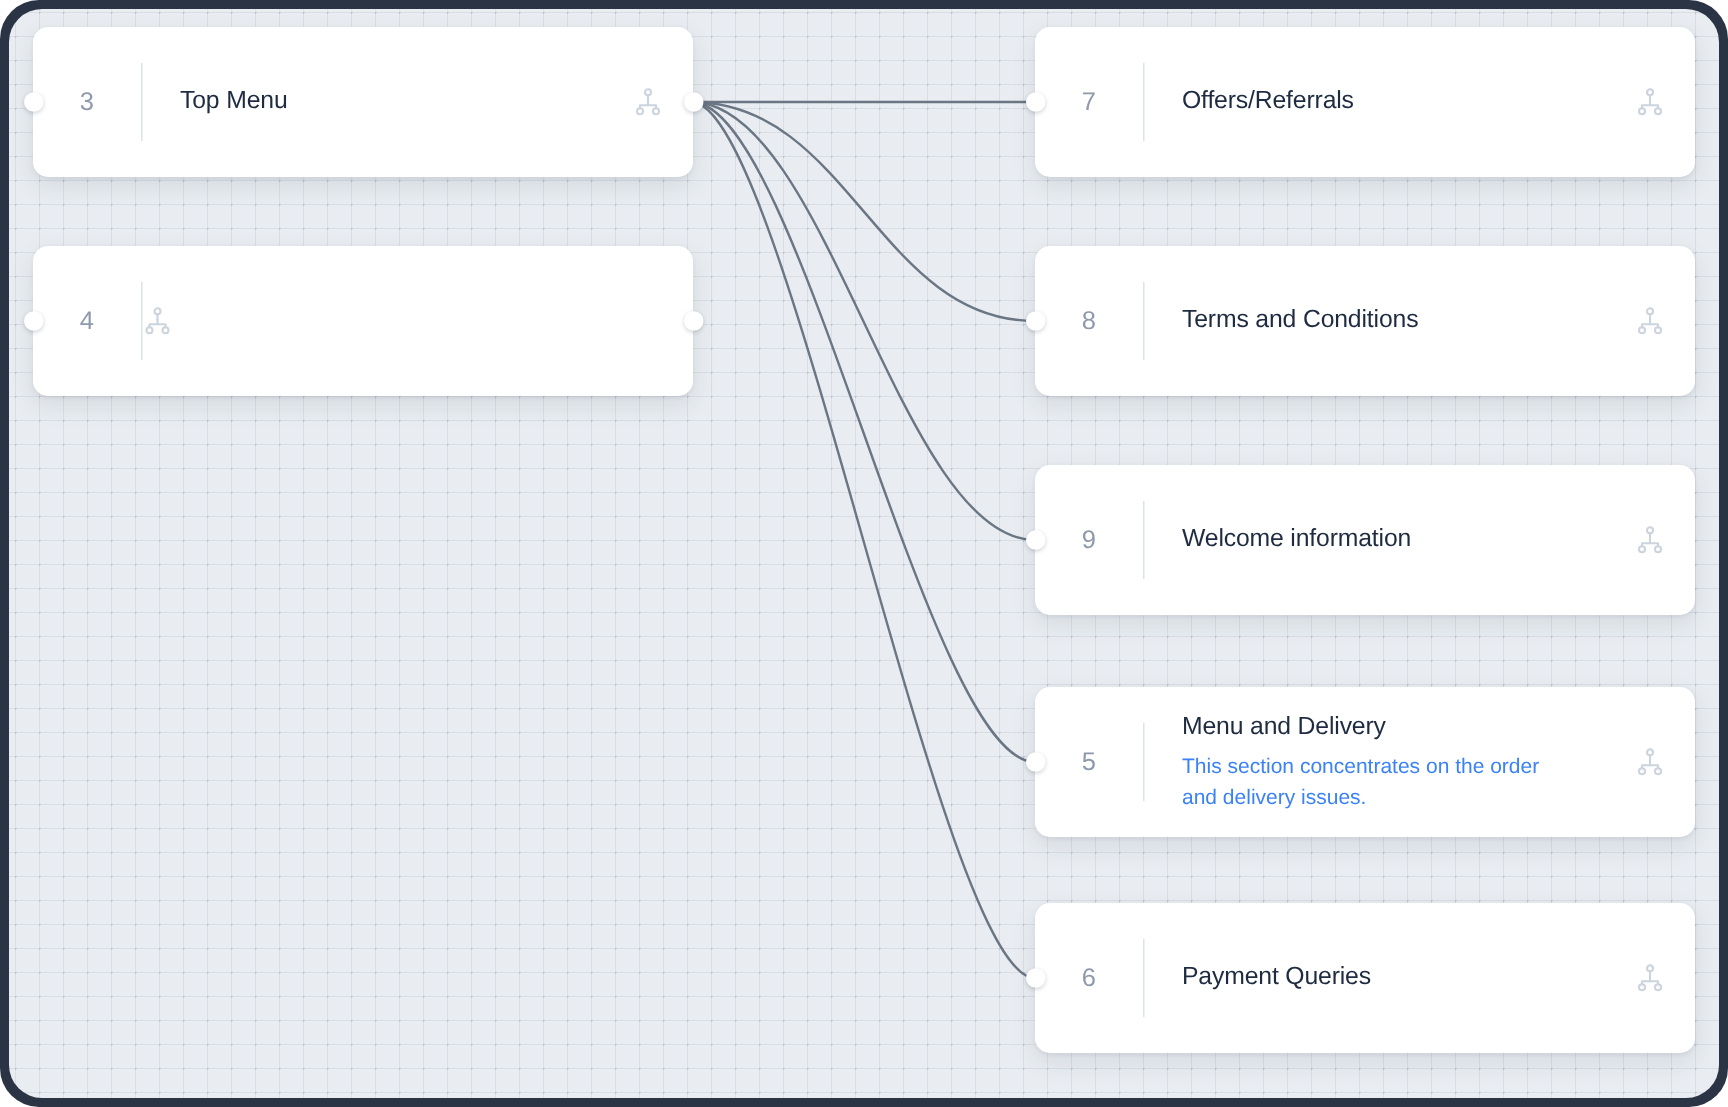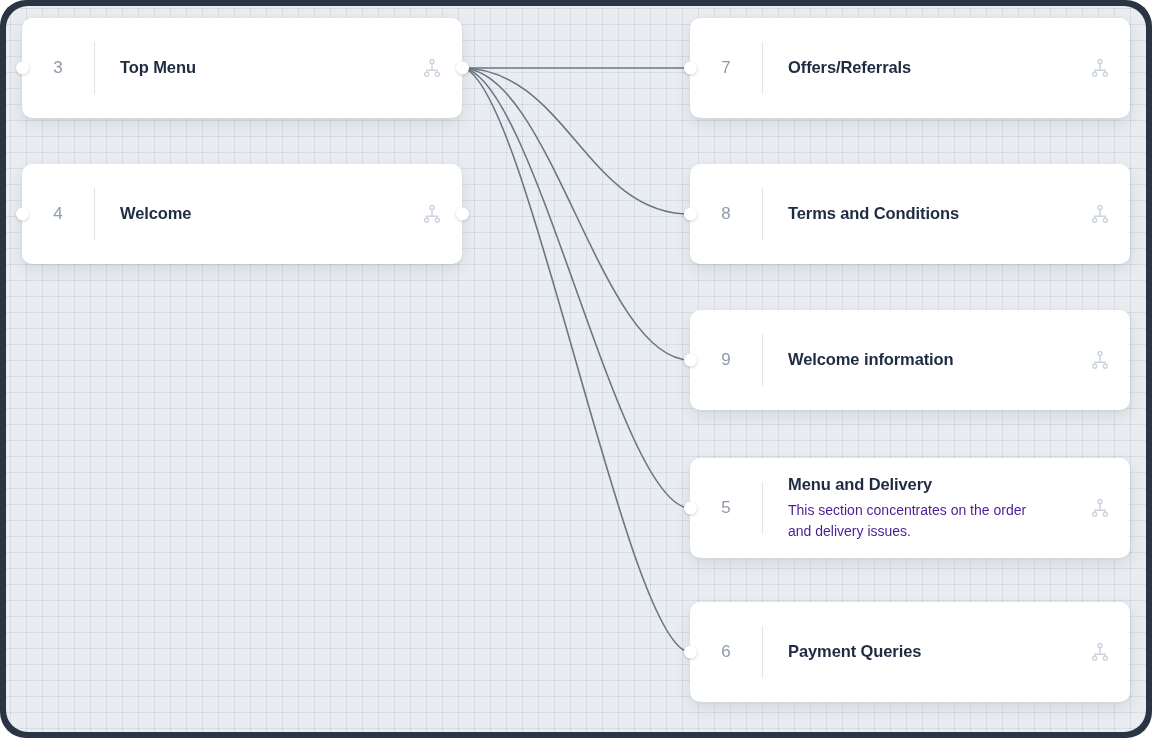--- a/index.html
+++ b/index.html
@@ -91,29 +91,29 @@
 
   .node-body {
     flex: 1 1 auto;
     padding-left: 25px;
     padding-right: 10px;
     min-width: 0;
   }
 
   .node-title {
     font-size: 16.5px;
-    font-weight: bold;
+    font-weight: normal;
     color: #1e2b40;
     line-height: 1.3;
     letter-spacing: -0.1px;
   }
 
   .node-desc {
     font-size: 14px;
-    color: #4c1d95;
+    color: #3b82f6;
     line-height: 1.5;
     margin-top: 4px;
     max-width: 252px;
   }
 
   .node-icon {
     flex: 0 0 auto;
     width: 20px;
     height: 20px;
     color: #ccd4de;
@@ -169,23 +169,20 @@
           <path d="M12 10.8 v3.8"></path>
         </svg>
       </span>
     </div>
 
     <div class="flow-node" style="left:16px; top:158px; width:440px; height:100px;">
       <span class="handle left"></span>
       <span class="handle right"></span>
       <div class="node-index">4</div>
       <div class="node-divider"></div>
-      <div class="node-body">
-        <div class="node-title">Welcome</div>
-      </div>
       <span class="node-icon">
         <svg viewBox="0 0 24 24" width="20" height="20" fill="none" stroke="currentColor" stroke-width="1.7" stroke-linecap="round" stroke-linejoin="round">
           <circle cx="12" cy="4.2" r="2.4"></circle>
           <circle cx="5.6" cy="19.4" r="2.4"></circle>
           <circle cx="18.4" cy="19.4" r="2.4"></circle>
           <path d="M12 6.6 v4.2"></path>
           <path d="M5.6 17 v-2.4 h12.8 v2.4"></path>
           <path d="M12 10.8 v3.8"></path>
         </svg>
       </span>

